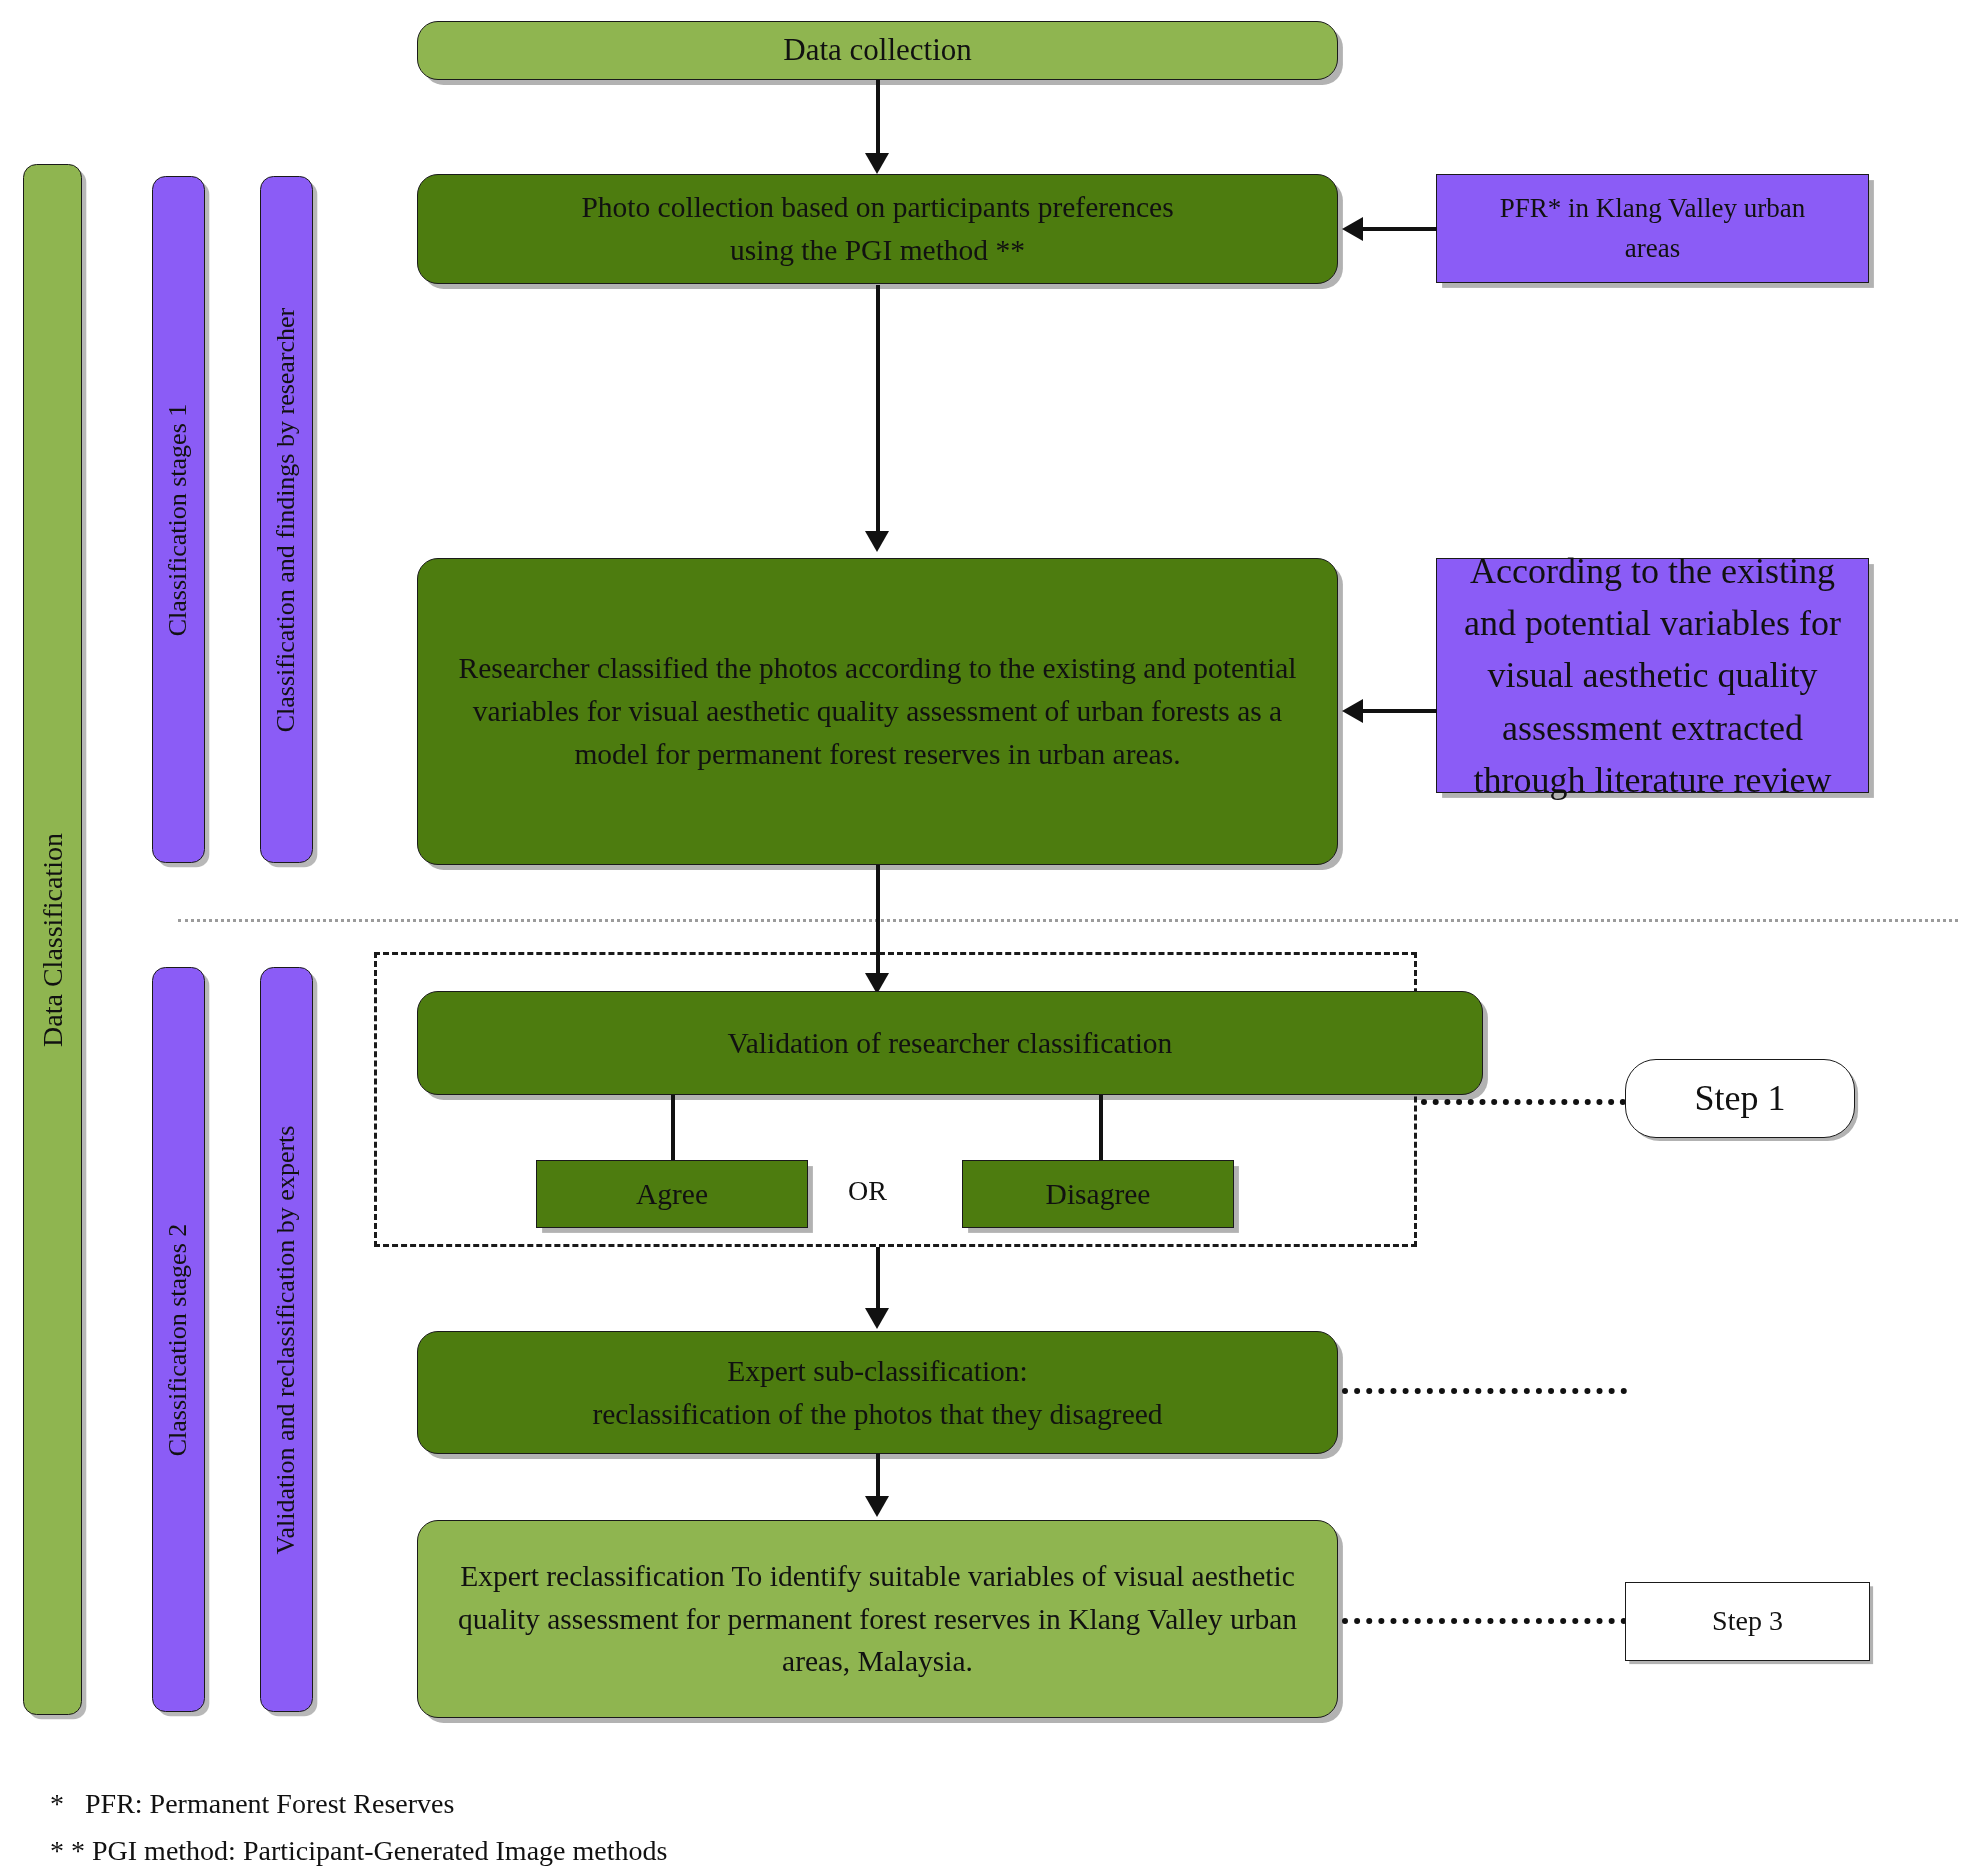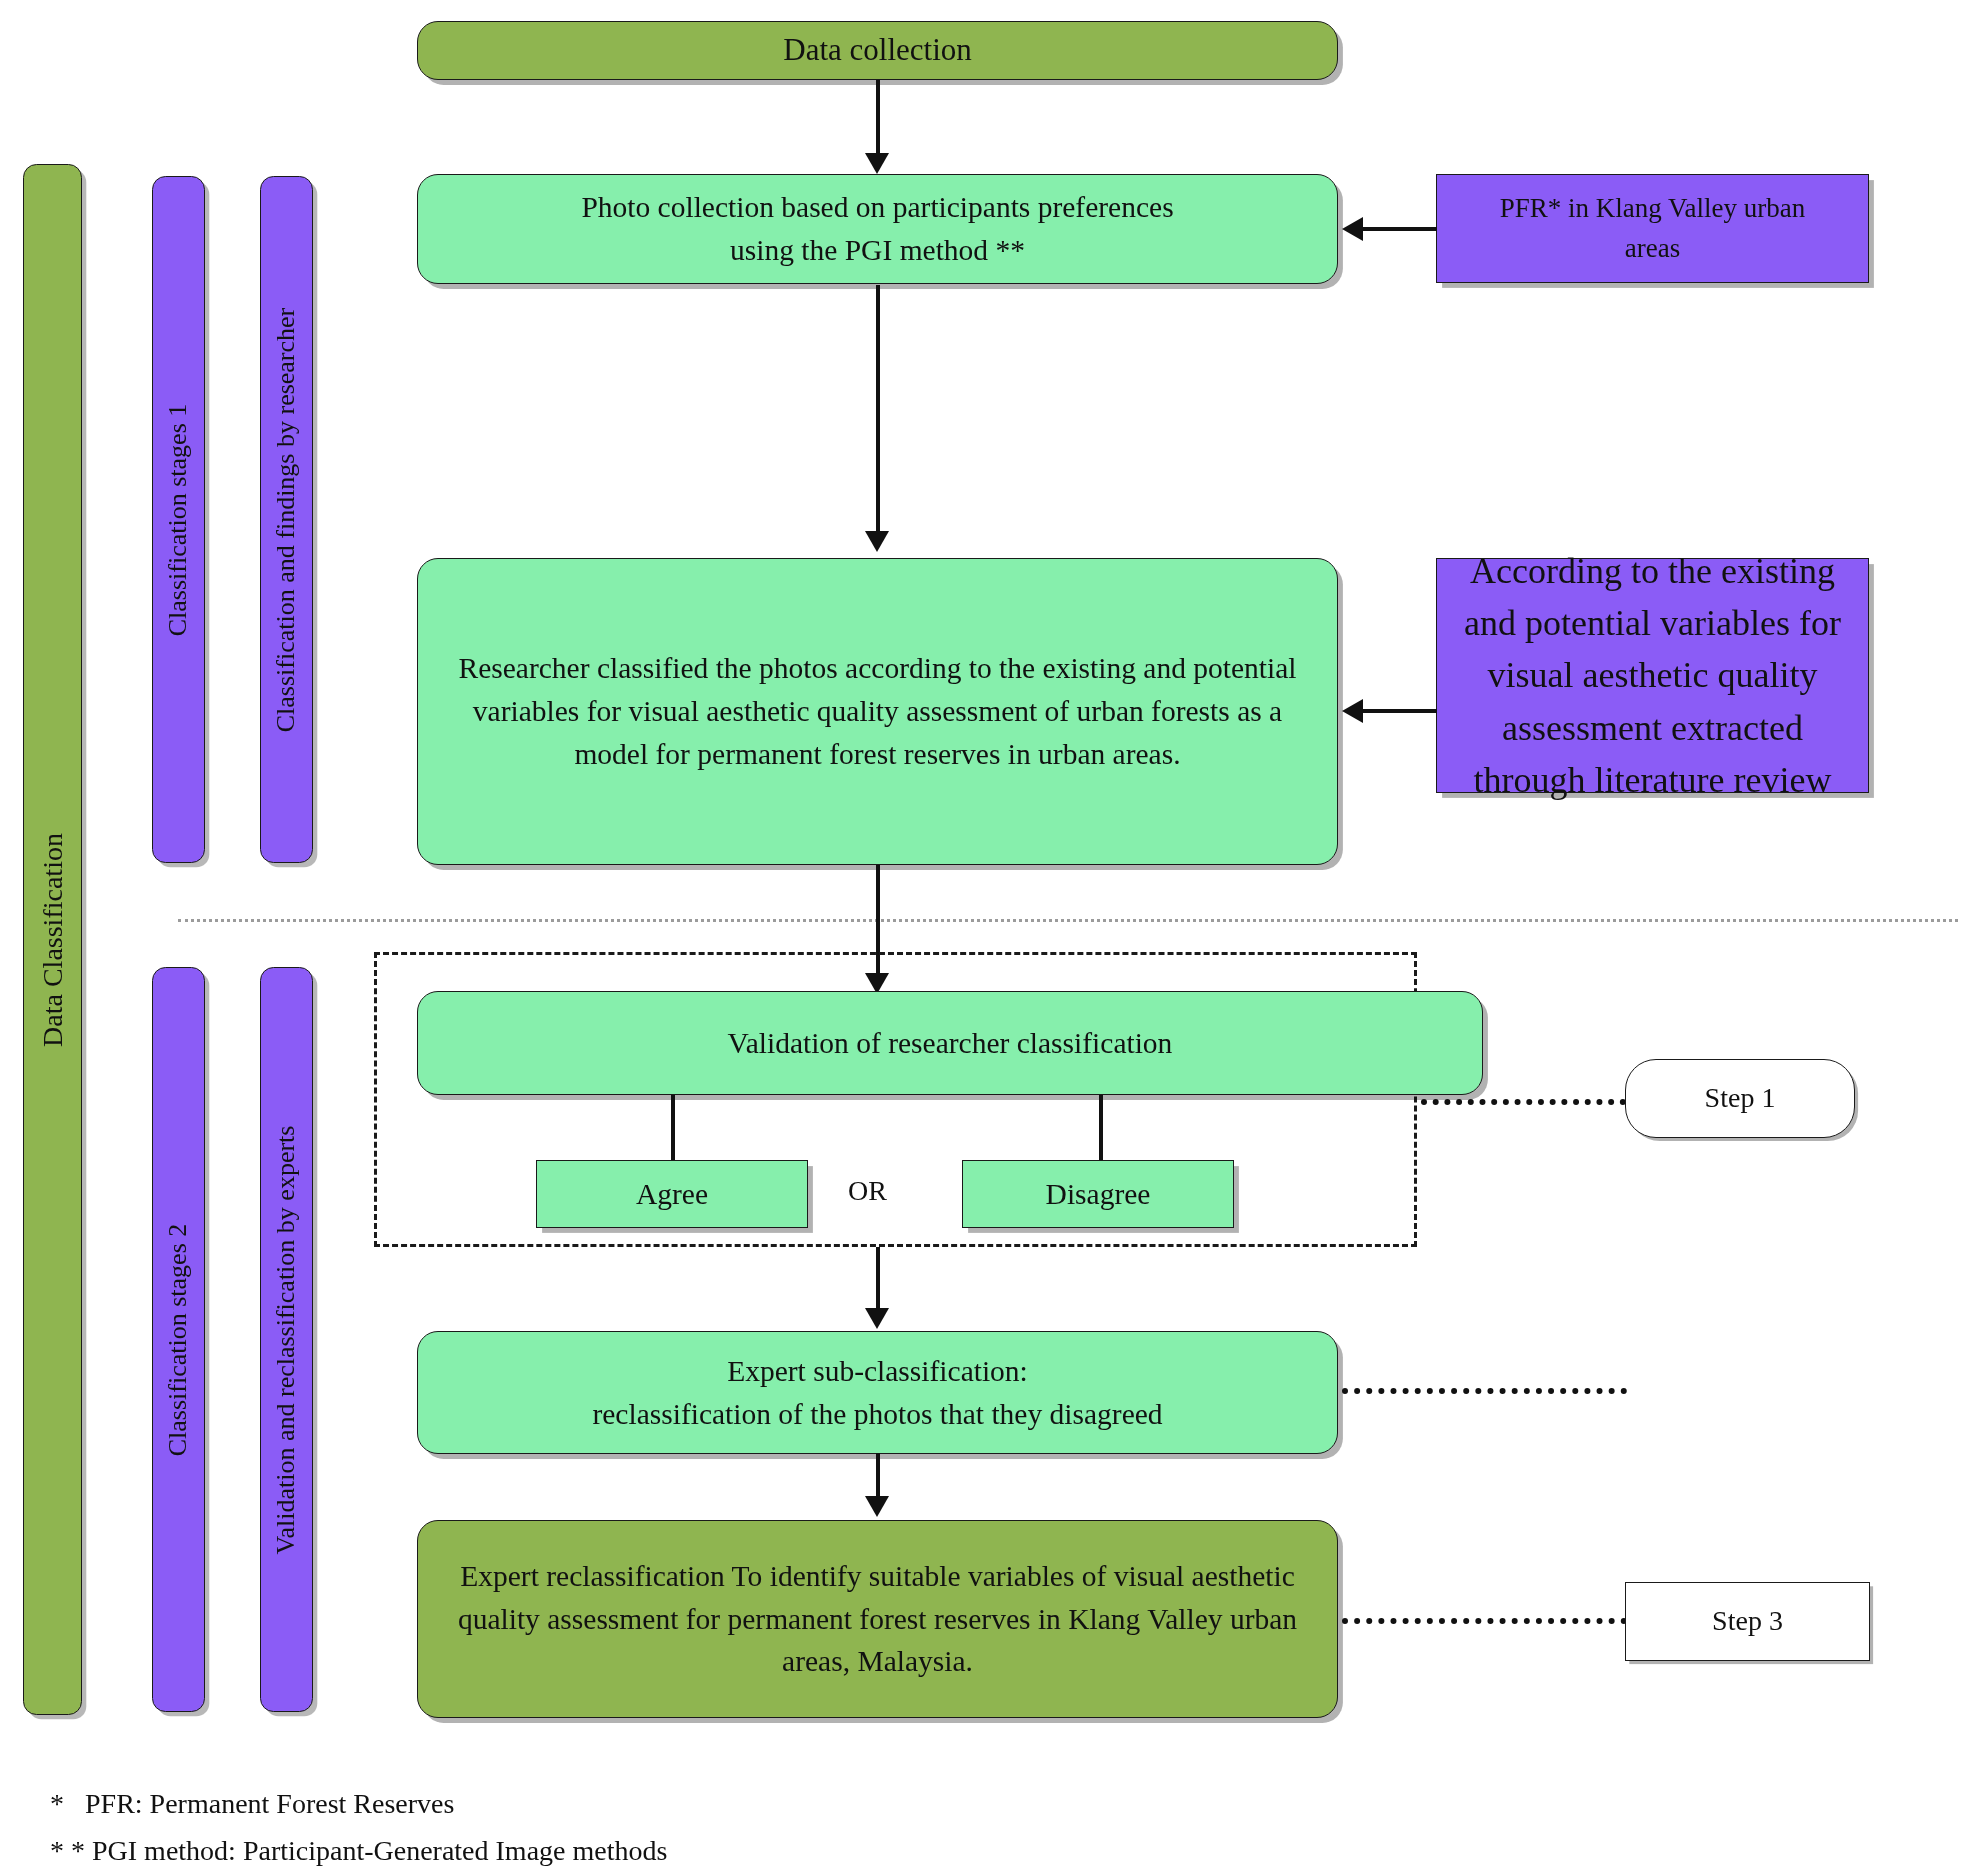--- a/index.html
+++ b/index.html
@@ -30,21 +30,21 @@
     border: 1.8px solid #1a1a1a;
     box-shadow: 5.5px 5.5px 0 -0.6px rgba(0,0,0,0.30);
     line-height: 1.45;
     padding: 12px 11px;
   }
   .rounded  { border-radius: 21px; }
   .rounded-sm { border-radius: 13.5px; }
   .square   { border-radius: 0; }
 
   .fill-dark  { background: #8FB550; }
-  .fill-mid   { background: #86efac; }
+  .fill-mid   { background: #4d7c0f; }
   .fill-pale  { background: #8b5cf6; }
   .fill-white { background: #ffffff; }
 
   
   .vbar {
     position: absolute;
     box-sizing: border-box;
     border: 1.8px solid #1a1a1a;
     box-shadow: 4.9px 4.9px 0 -0.6px rgba(0,0,0,0.28);
     display: flex;
@@ -193,21 +193,21 @@
 
   <div class="plain-label" style="left:848px; top:1175px; font-size:28px;">
     <span>OR</span>
   </div>
 
   <div class="node fill-mid square" style="left:962px; top:1160px; width:272px; height:68px; font-size:29.5px;">
     <span>Disagree</span>
   </div>
 
   <div class="dotted-lead" style="left:1421px; top:1099px; width:205px;"></div>
-  <div class="node fill-white square" style="left:1625px; top:1059px; width:230px; height:79px; font-size:28px; box-shadow:3.7px 3.7px 0 -0.6px rgba(0,0,0,0.30);border-radius:31px;">
+  <div class="node fill-white square" style="left:1625px; top:1059px; width:230px; height:79px; font-size:36px; box-shadow:3.7px 3.7px 0 -0.6px rgba(0,0,0,0.30);border-radius:31px;">
     <span>Step 1</span>
   </div>
 
   <div class="vline" style="left:876px; top:1247px; width:3.7px; height:74px;"></div>
   <div class="arrow-down" style="left:865px; top:1308px;"></div>
 
   <div class="node fill-mid rounded" style="left:417px; top:1331px; width:921px; height:123px; font-size:29.5px; flex-direction:column;">
     <span style="white-space:pre-line;">Expert sub-classification:
 reclassification of the photos that they disagreed</span>
   </div>

